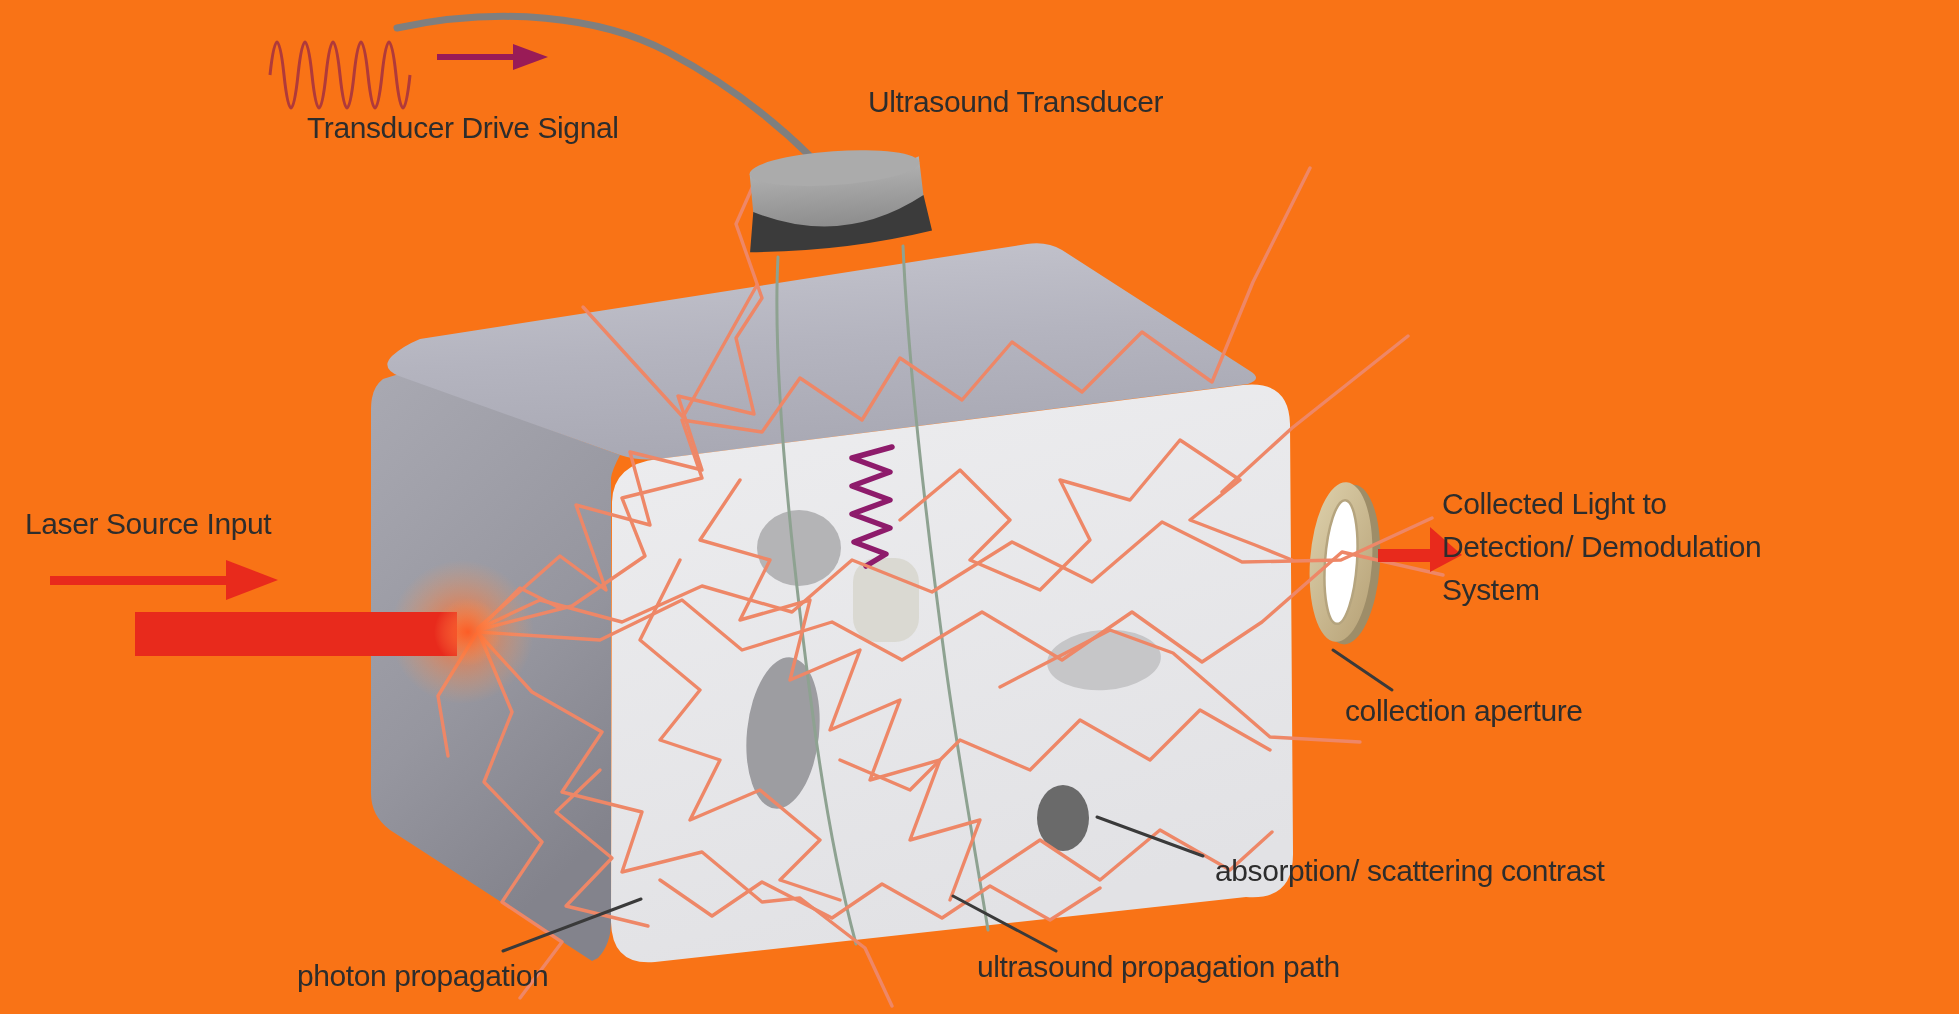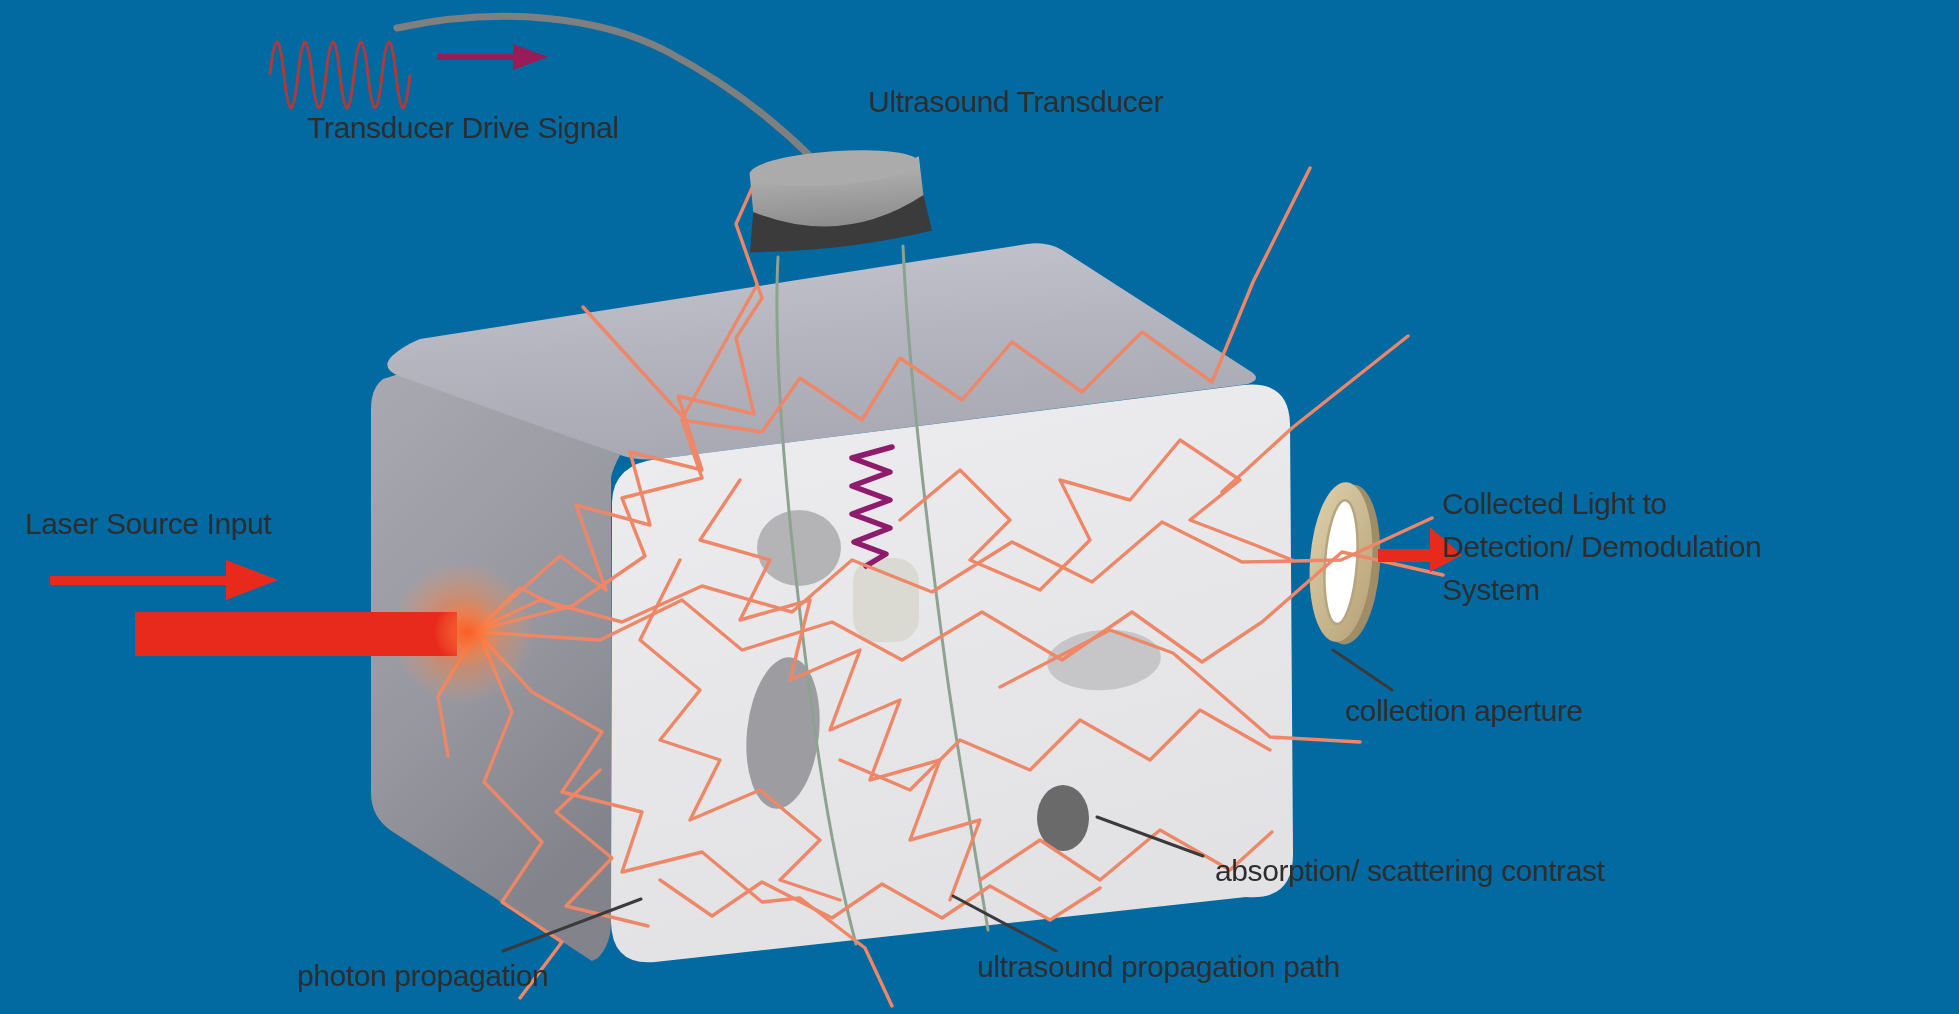--- a/index.html
+++ b/index.html
@@ -1,19 +1,19 @@
 <!DOCTYPE html>
 <html style="--laser-red: #e82a1c; --photon-orange: #ee8767; --ultrasound-green: #8ea291; --modulation-purple: #8e1b6b; --drive-wave-red: #b03a3a; --drive-arrow-magenta: #991b57; --box-front: #e7e7e9; --box-top: #b6b6c0; --box-side: #9d9da6; --transducer-gray: #9f9f9f; --transducer-dark: #3b3b3b; --aperture-tan: #cfbd97; --label-ink: #2d2d2d; --leader-line: #3a3a3a;"><head>
 <meta charset="utf-8">
 <style>
   html,body{margin:0;padding:0;background:#ffffff;}
   .stage{
     position:relative;
     width:1959px;height:1014px;
-    background:#0369a1;
+    background:#f97316;
     font-family:"Liberation Sans", sans-serif;
     overflow:hidden;
   }
   svg{position:absolute;left:0;top:0;}
   text{
     fill:var(--label-ink,#2d2d2d);
     font-family:"Liberation Sans", sans-serif;
     font-size:30px;
     letter-spacing:-0.4px;
   }

